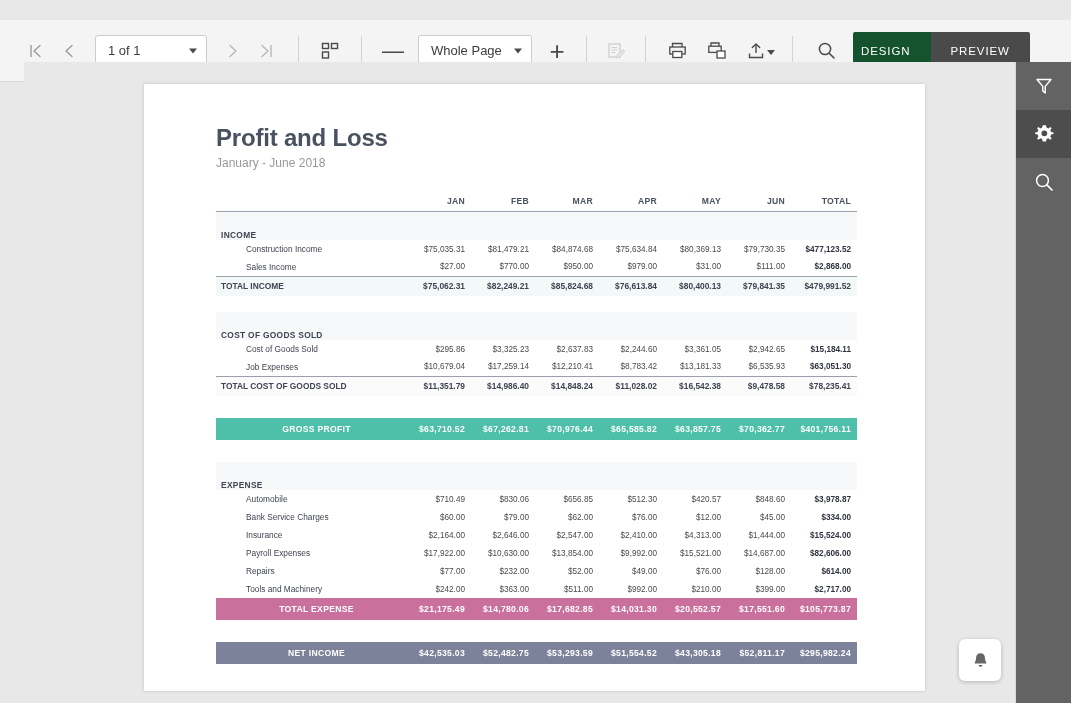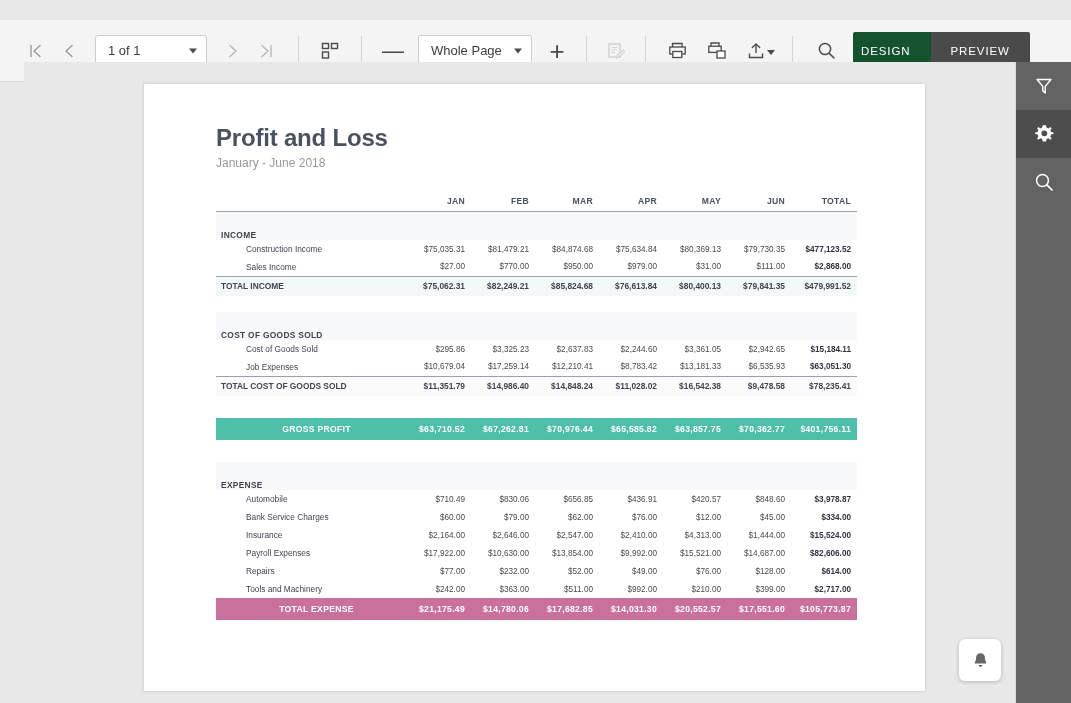--- a/index.html
+++ b/index.html
@@ -405,21 +405,21 @@
                 <td colspan="8"></td>
               </tr>
               <tr class="sect">
                 <td colspan="8" class="first">EXPENSE</td>
               </tr>
               <tr class="item">
                 <td class="first">Automobile</td>
                 <td>$710.49</td>
                 <td>$830.06</td>
                 <td>$656.85</td>
-                <td>$436.91</td>
+                <td>$512.30</td>
                 <td>$420.57</td>
                 <td>$848.60</td>
                 <td class="tcol">$3,978.87</td>
               </tr>
               <tr class="item">
                 <td class="first">Bank Service Charges</td>
                 <td>$60.00</td>
                 <td>$79.00</td>
                 <td>$62.00</td>
                 <td>$76.00</td>
@@ -473,20 +473,30 @@
                 <td>$14,780.06</td>
                 <td>$17,682.85</td>
                 <td>$14,031.30</td>
                 <td>$20,552.57</td>
                 <td>$17,551.60</td>
                 <td class="">$105,773.87</td>
               </tr>
               <tr class="spacer2">
                 <td colspan="8"></td>
               </tr>
+              <tr class="band" style="background: rgb(124, 130, 153);">
+                <td class="first">NET INCOME</td>
+                <td>$42,535.03</td>
+                <td>$52,482.75</td>
+                <td>$53,293.59</td>
+                <td>$51,554.52</td>
+                <td>$43,305.18</td>
+                <td>$52,811.17</td>
+                <td class="">$295,982.24</td>
+              </tr>
             </tbody>
         </table>
       </div>
 
     </div>
 
     <div class="notify">
       <svg width="19" height="19" viewBox="0 0 19 19">
         <path d="M9.5 2.2 C6.7 2.2 5.1 4.1 5.1 6.6 C5.1 9.9 3.6 11.4 3.6 12.6 L15.4 12.6 C15.4 11.4 13.9 9.9 13.9 6.6 C13.9 4.1 12.3 2.2 9.5 2.2 Z" fill="#666"></path>
         <path d="M7.7 13.9 C7.7 14.9 8.5 15.7 9.5 15.7 C10.5 15.7 11.3 14.9 11.3 13.9 Z" fill="#666"></path>

